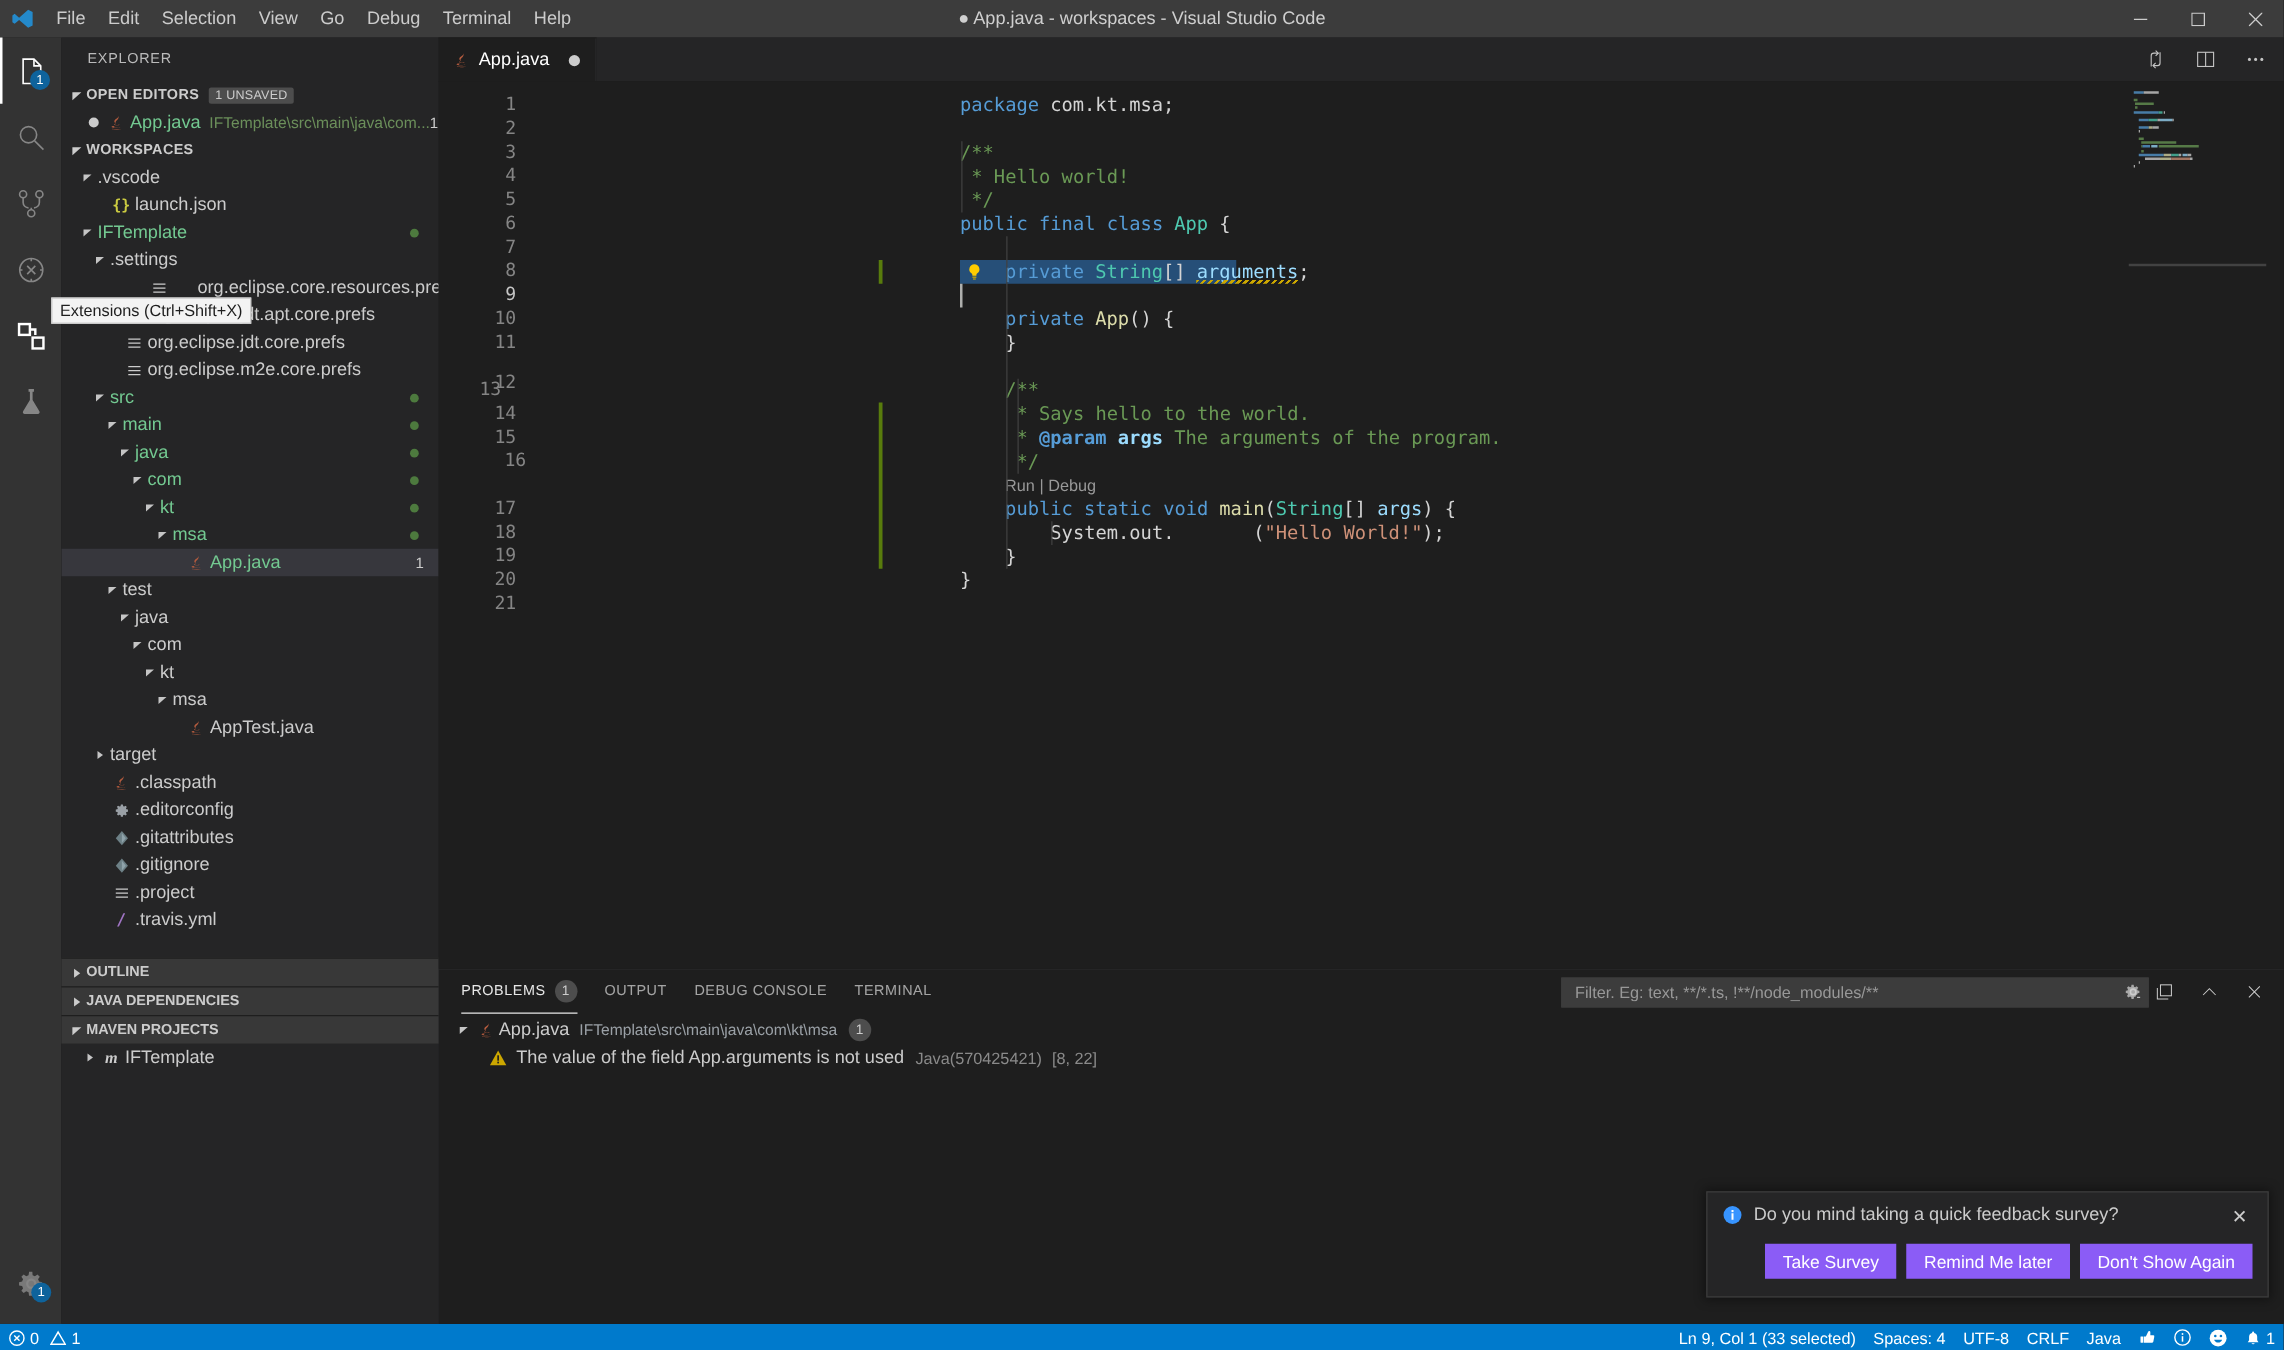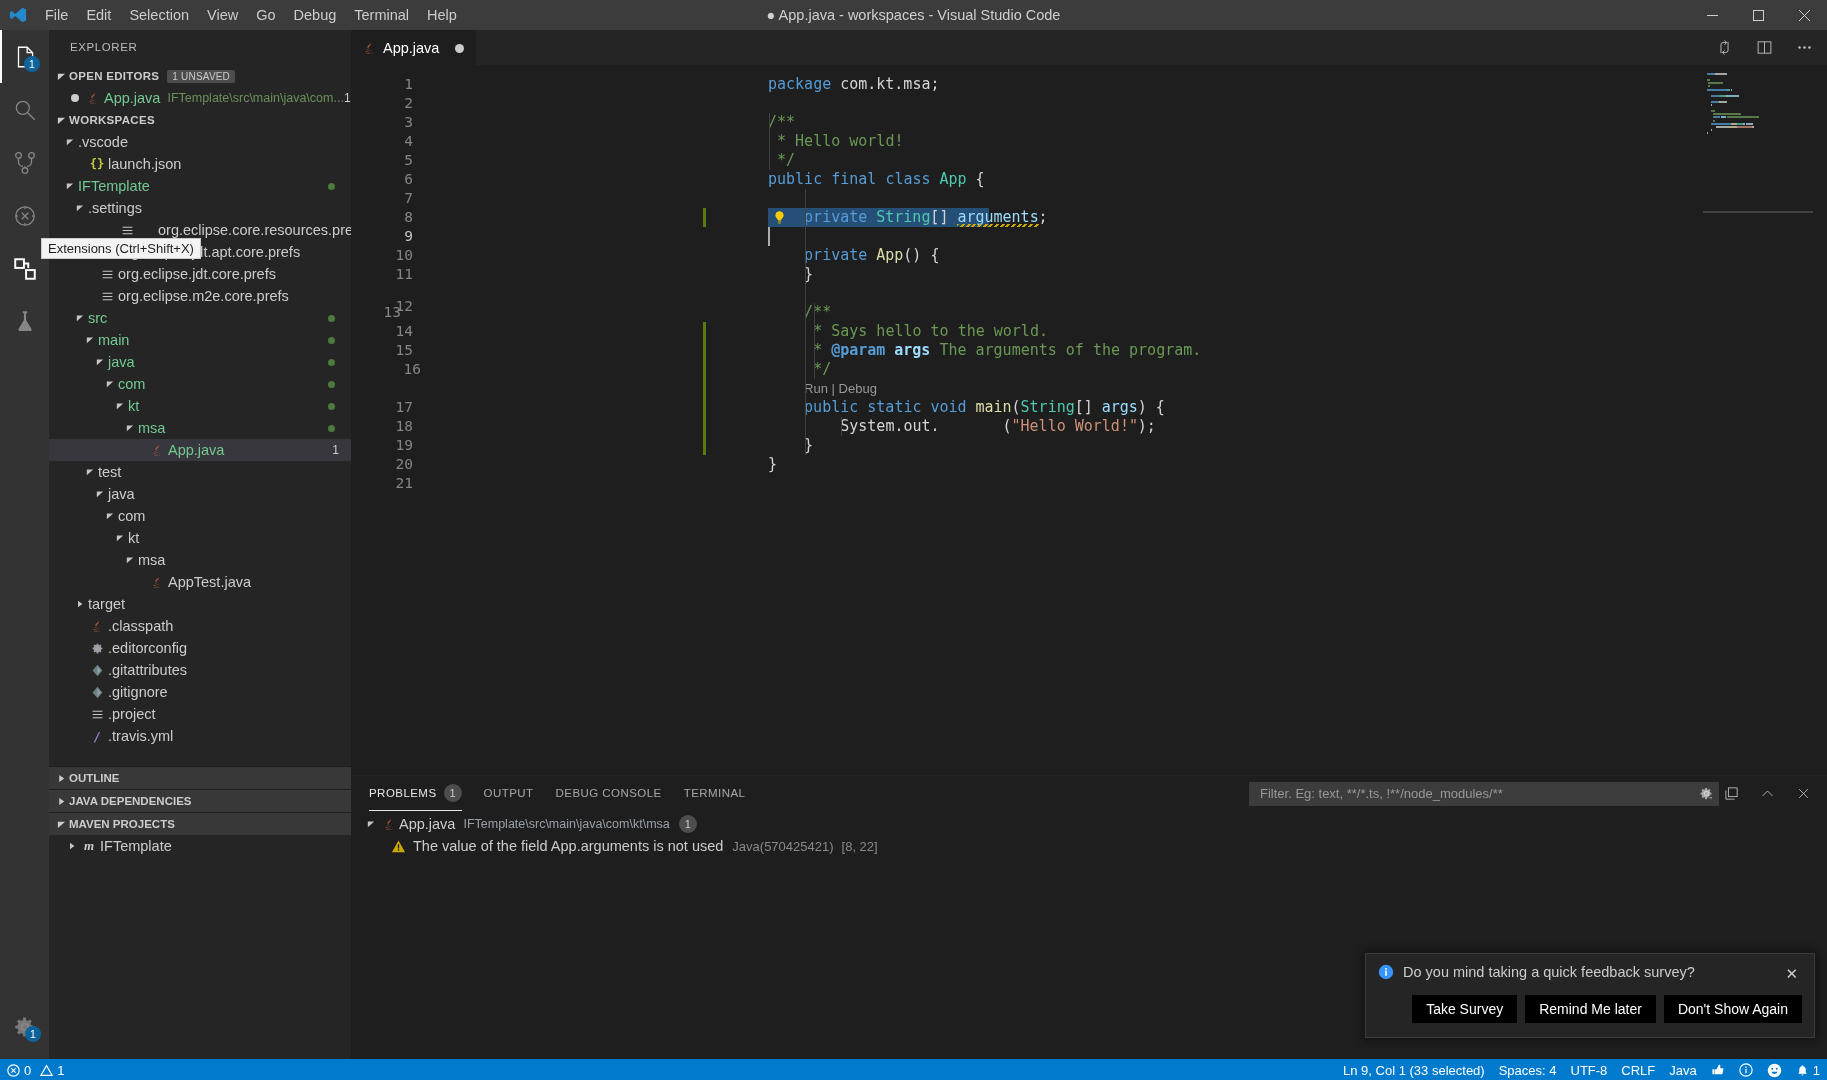--- a/index.html
+++ b/index.html
@@ -116,21 +116,21 @@
   .prow .pc{color:#9aa0a6;font-size:12.5px;margin-left:8px;}
   .prow .pcode{color:#8a8a8a;font-size:13px;margin-left:9px;}
 
   
   .notif{position:absolute;right:12px;bottom:42px;width:450px;background:#252526;border:1px solid #3c3c3c;
       box-shadow:0 0 8px 2px #0006;z-index:80;}
   .notif-top{display:flex;align-items:flex-start;padding:10px 12px 6px 12px;}
   .notif-msg{font-size:14.5px;color:#cccccc;margin-left:9px;}
   .notif-x{margin-left:auto;cursor:pointer;font-size:15px;color:#cccccc;line-height:1;padding:2px 4px;}
   .notif-btns{display:flex;justify-content:flex-end;gap:8px;padding:6px 12px 14px 12px;}
-  .nbtn{background:#000000;color:#ffffff;font-size:14px;padding:6px 14px;border:none;cursor:pointer;
+  .nbtn{background:#8b5cf6;color:#ffffff;font-size:14px;padding:6px 14px;border:none;cursor:pointer;
       font-family:"Liberation Sans",sans-serif;}
 
   
   .statusbar{height:22px;background:#007acc;display:flex;align-items:center;color:#ffffff;font-size:13px;}
   .sb-item{height:22px;display:flex;align-items:center;padding:0 7px;cursor:pointer;gap:4px;}
   .sb-right{margin-left:auto;display:flex;align-items:center;}
   .statusbar svg{fill:#ffffff;}
 </style>
 </head>
 <body>

